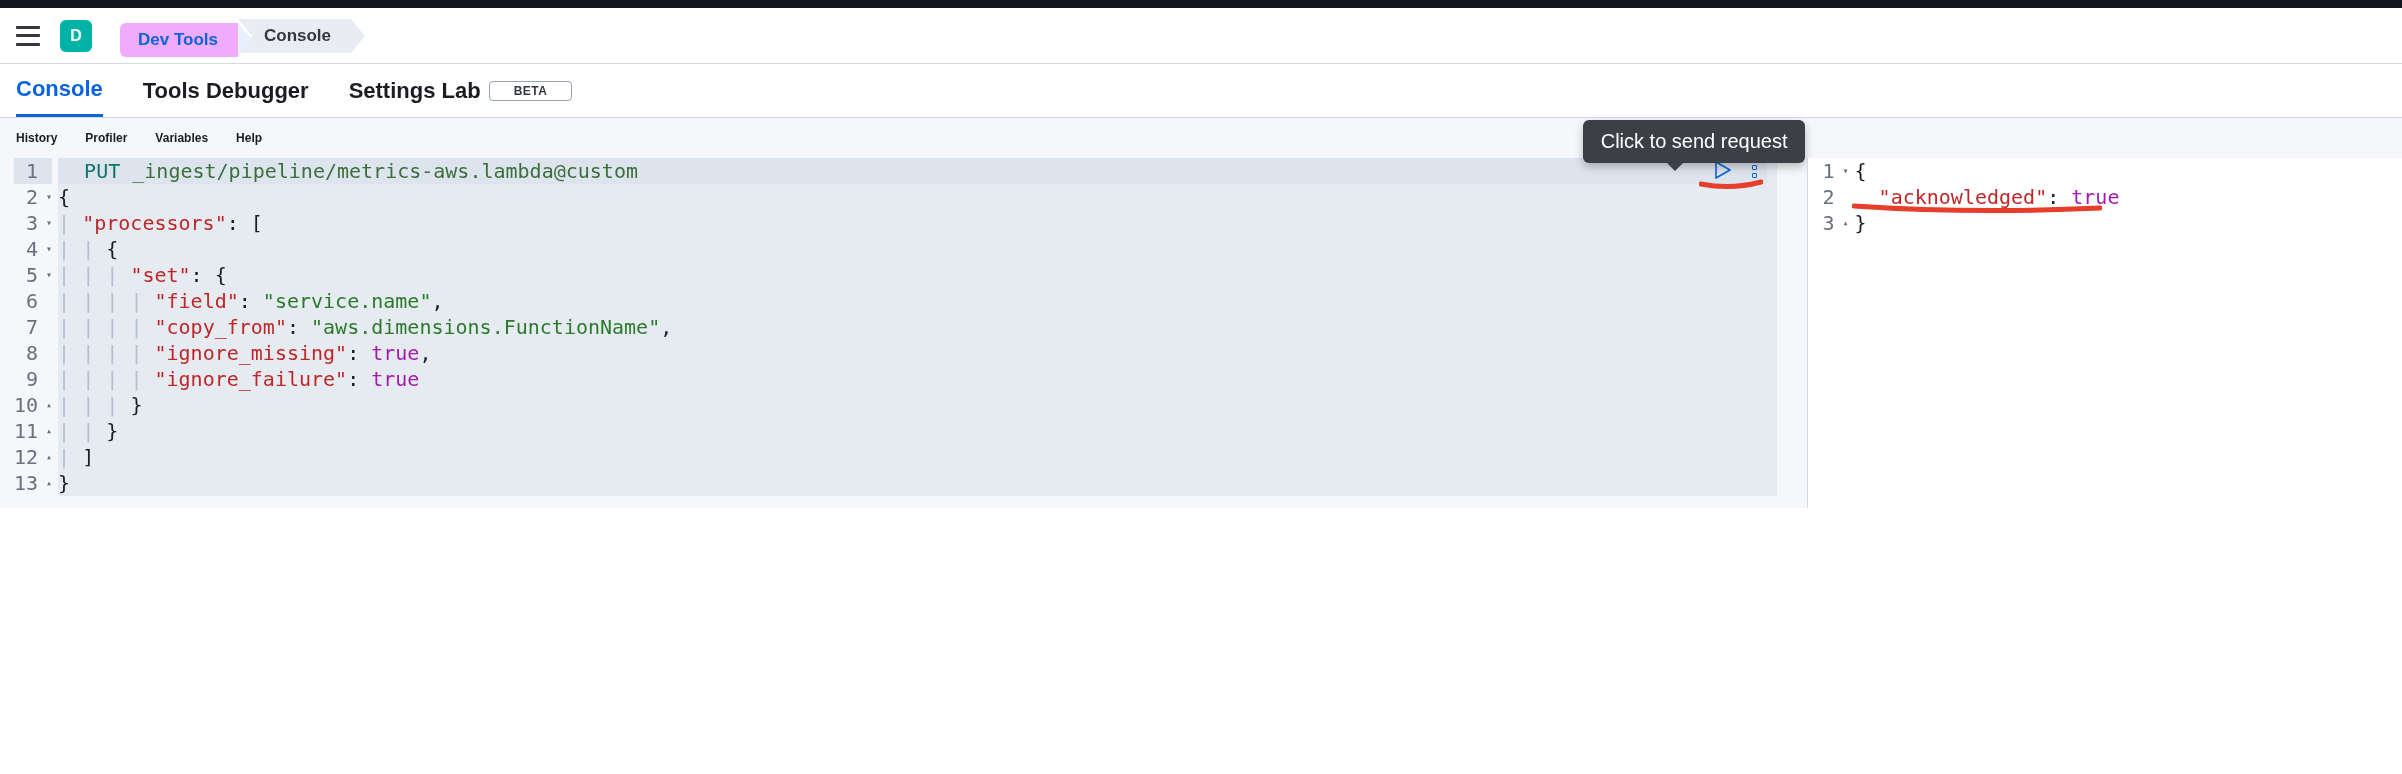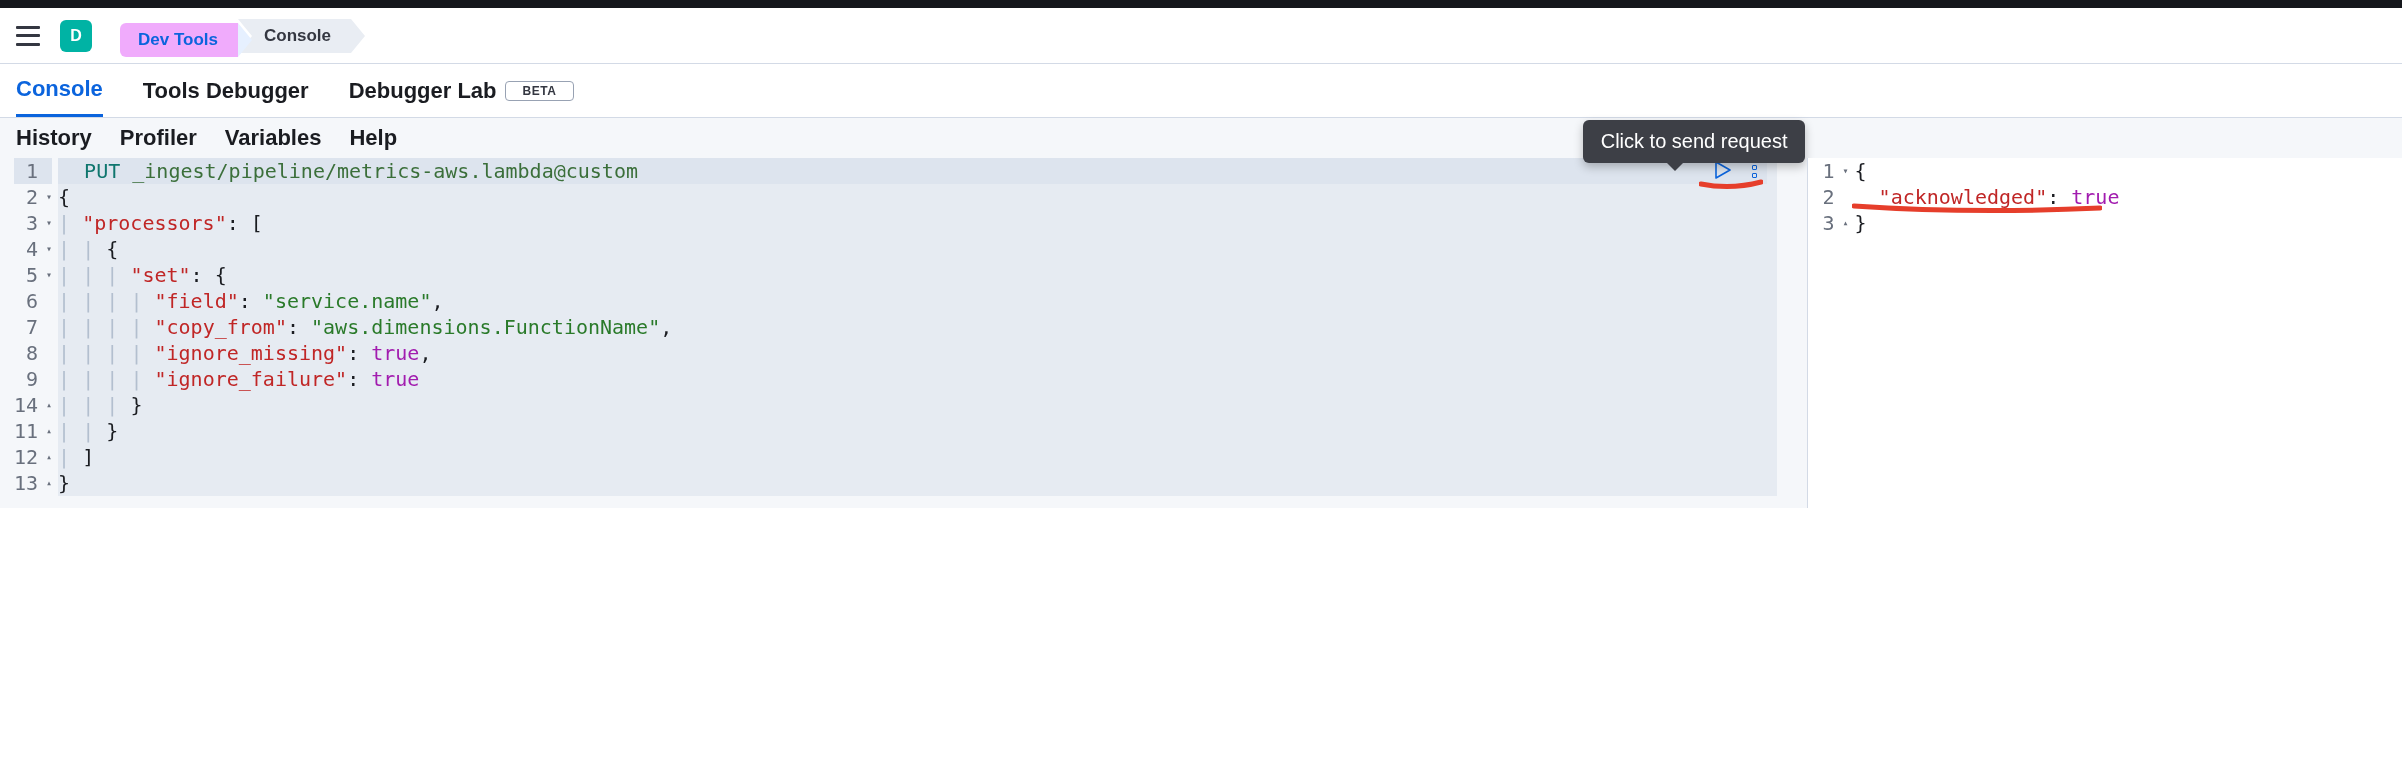--- a/index.html
+++ b/index.html
@@ -38,26 +38,26 @@
 
   .tabbar {
     display: flex; align-items: center; gap: 40px; padding: 0 16px;
     height: 54px; border-bottom: 1px solid #d3dae6; background: #fff;
   }
   .tab { font-size: 22px; font-weight: 700; color: #1a1c21; cursor: pointer; height: 100%; display: flex; align-items: center;}
   .tab.active { color: #0b64dd; border-bottom: 3px solid #0b64dd; }
   .badge-beta {
     font-size: 12px; font-weight: 700; letter-spacing: 0.5px;
     border: 1px solid #98a2b3; color: #343741; border-radius: 4px;
-    padding: 2px 17px; margin-left: 8px;
+    padding: 2px 24px; margin-left: 8px;
   }
   .subbar {
     display: flex; align-items: center; gap: 28px; padding: 0 16px;
     height: 40px; background: #f5f7fa;
-    font-size: 22px; font-weight: 700; color: #1a1c21;
+    font-size: 12px; font-weight: 700; color: #1a1c21;
   }
   .subbar span { cursor: pointer; }
 
   .workspace { display: flex; background: #f5f7fa; min-height: 350px; }
   .pane { position: relative; }
   .pane.request { flex: 0 0 74%; }
   .pane.response { flex: 1; border-left: 1px solid #d3dae6; background: #fff; margin-left: 30px;}
   .editor { display: flex; font-family: "SF Mono", Menlo, Consolas, monospace; font-size: 20px; line-height: 26px; }
   .gutter {
     text-align: right; color: #69707d; user-select: none;
@@ -116,21 +116,21 @@
   <div class="breadcrumbs">
     <div class="crumb first active">Dev Tools</div>
     <div class="crumb inactive">Console</div>
   </div>
 </div>
 
 <div class="tabbar">
   <div class="tab active">Console</div>
   <div class="tab">Tools Debugger</div>
   <div class="tab">
-    <span>Debugger Lab</span>
+    <span>Settings Lab</span>
     <span class="badge-beta">BETA</span>
   </div>
 </div>
 
 <div class="subbar">
   <span>History</span>
   <span>Profiler</span>
   <span>Variables</span>
   <span>Help</span>
 </div>
@@ -170,21 +170,21 @@
           </div>
           <div class="gl">
             <span>8</span>
             <span class="fold">&nbsp;</span>
           </div>
           <div class="gl">
             <span>9</span>
             <span class="fold">&nbsp;</span>
           </div>
           <div class="gl">
-            <span>14</span>
+            <span>10</span>
             <span class="fold">▴</span>
           </div>
           <div class="gl">
             <span>11</span>
             <span class="fold">▴</span>
           </div>
           <div class="gl">
             <span>12</span>
             <span class="fold">▴</span>
           </div>

